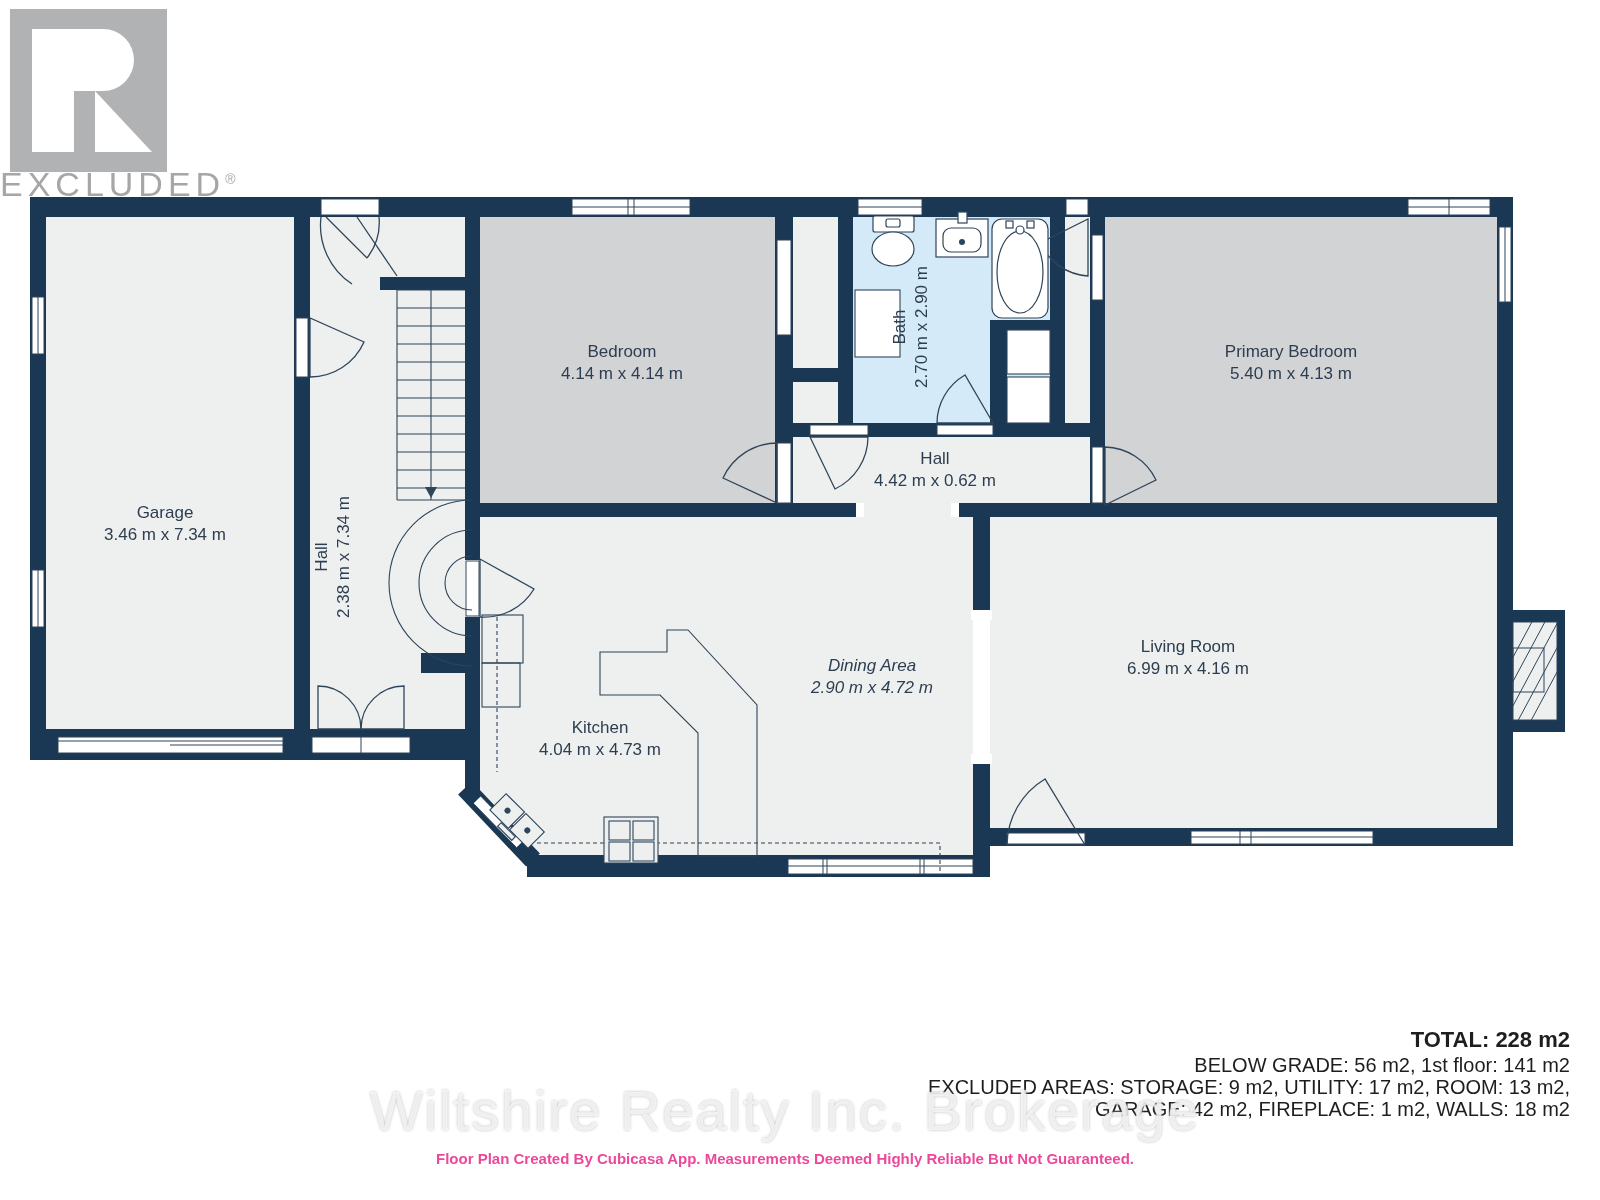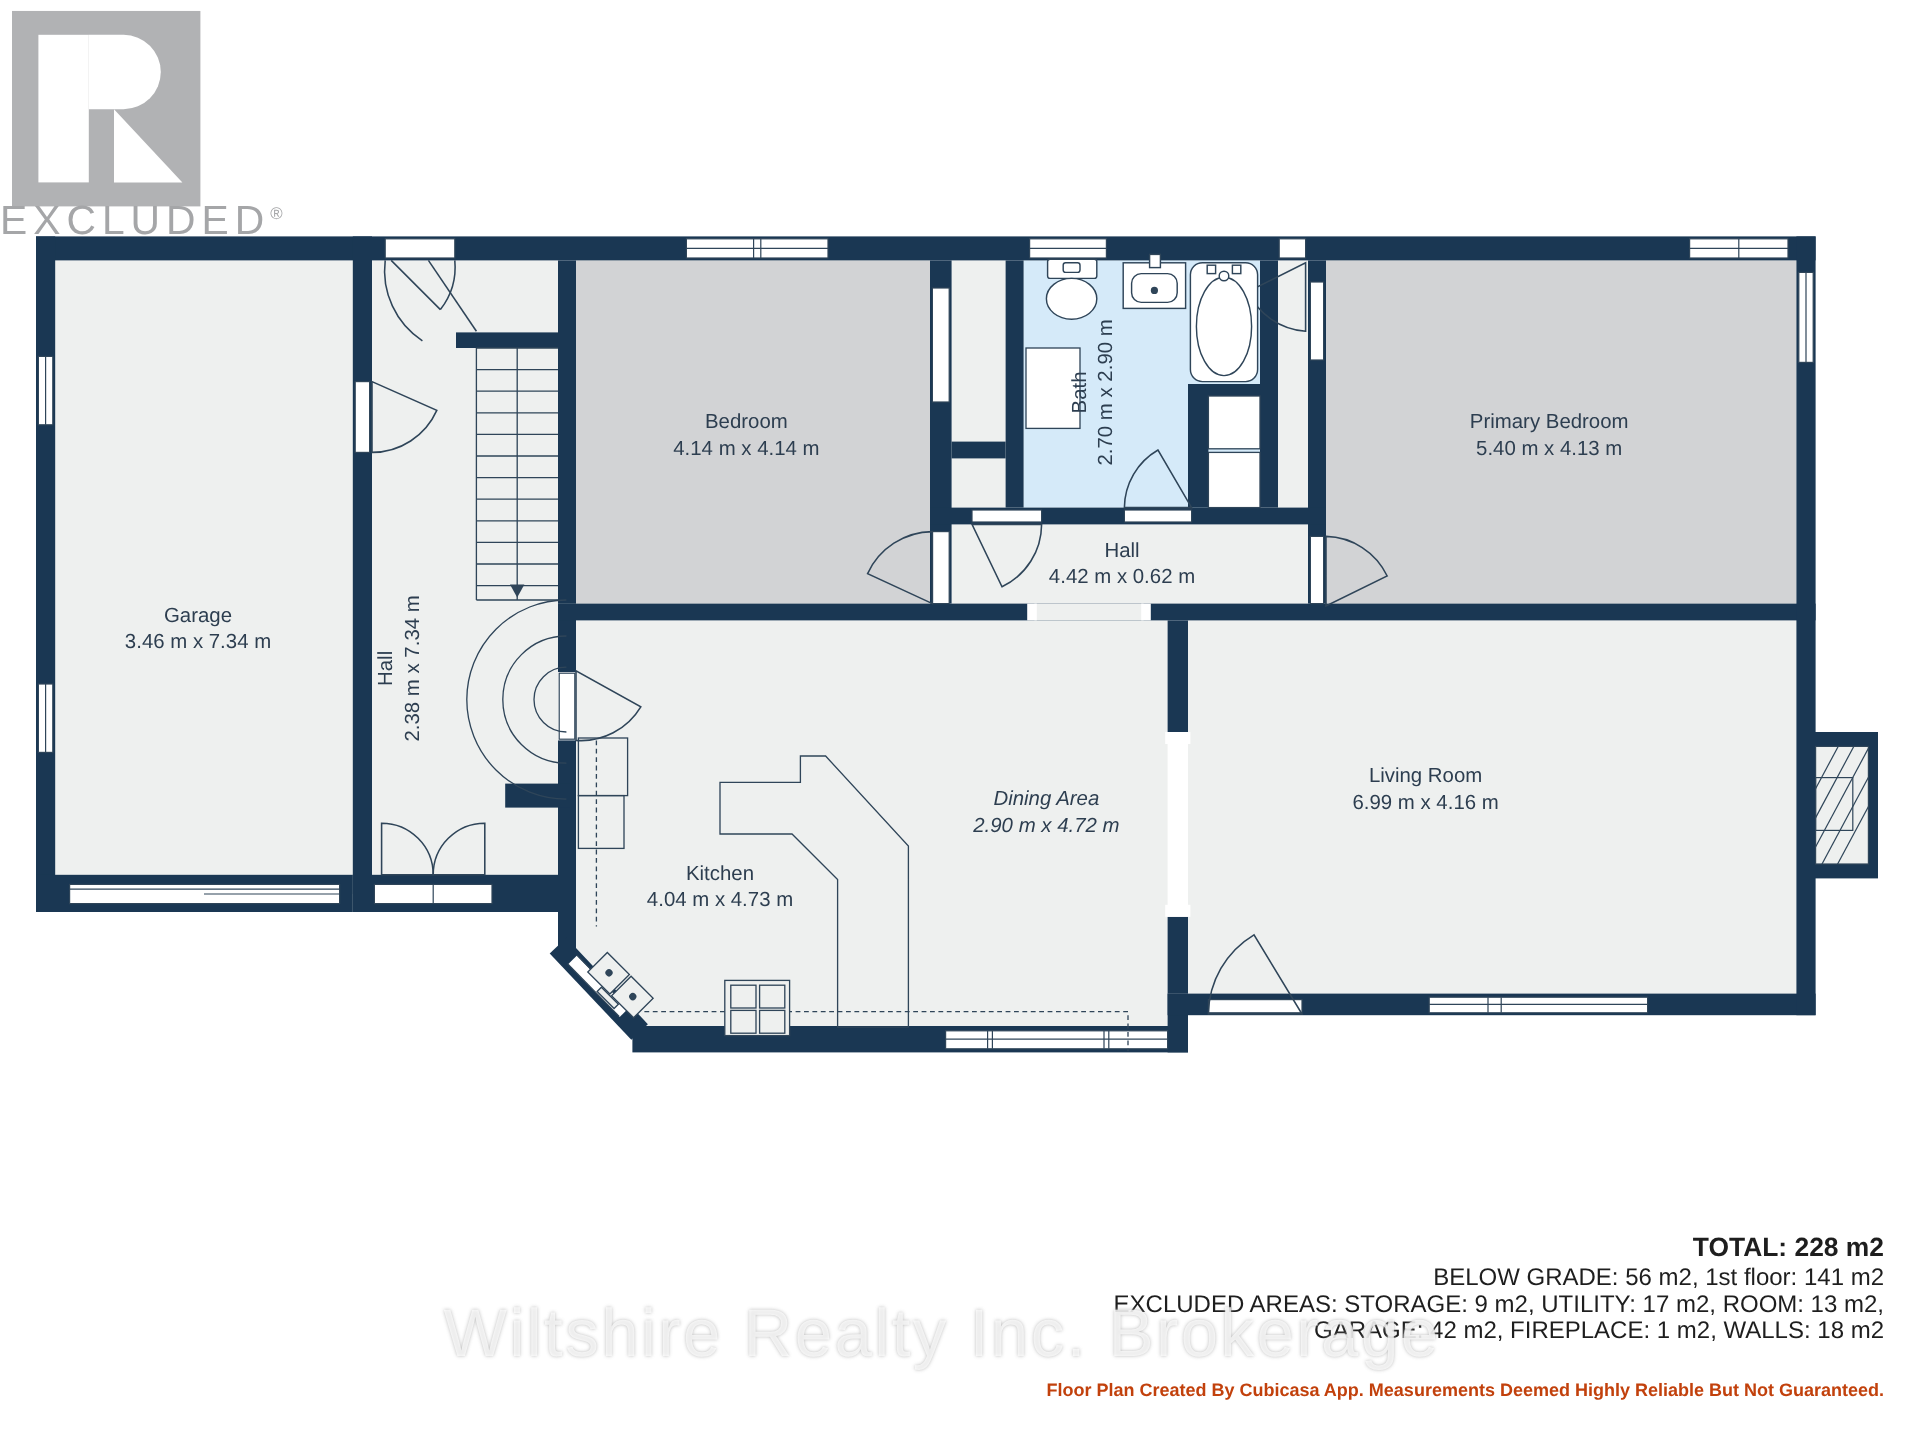--- a/index.html
+++ b/index.html
@@ -26,22 +26,22 @@
   }
   .summary .total{font-size:22px;font-weight:bold;line-height:28px;}
   .summary .line{font-size:20px;line-height:22px;}
   .watermark{
     position:absolute;left:0;top:1078px;width:1570px;text-align:center;
     font-size:56px;color:rgba(255,255,255,0.72);
     text-shadow:0 0 3px rgba(175,175,175,0.85);
     letter-spacing:2px;z-index:5;pointer-events:none;
   }
   .footer-note{
-    position:absolute;left:0;top:1150px;width:1570px;text-align:right;
-    color:#c2410c;font-size:15px;font-weight:bold;
+    position:absolute;left:0;top:1150px;width:1570px;text-align:center;
+    color:#ec4899;font-size:15px;font-weight:bold;
   }
 </style>
 </head>
 <body>
 
 <div class="logo-wrap">
   <svg width="200" height="170" viewBox="0 0 200 170">
     <rect x="0" y="0" width="157" height="163" fill="#b1b2b4"></rect>
     <rect x="22" y="20" width="42" height="123" fill="#ffffff"></rect>
     <path d="M64,20 L93,20 A31,31 0 0 1 93,82 L64,82 Z" fill="#ffffff"></path>

